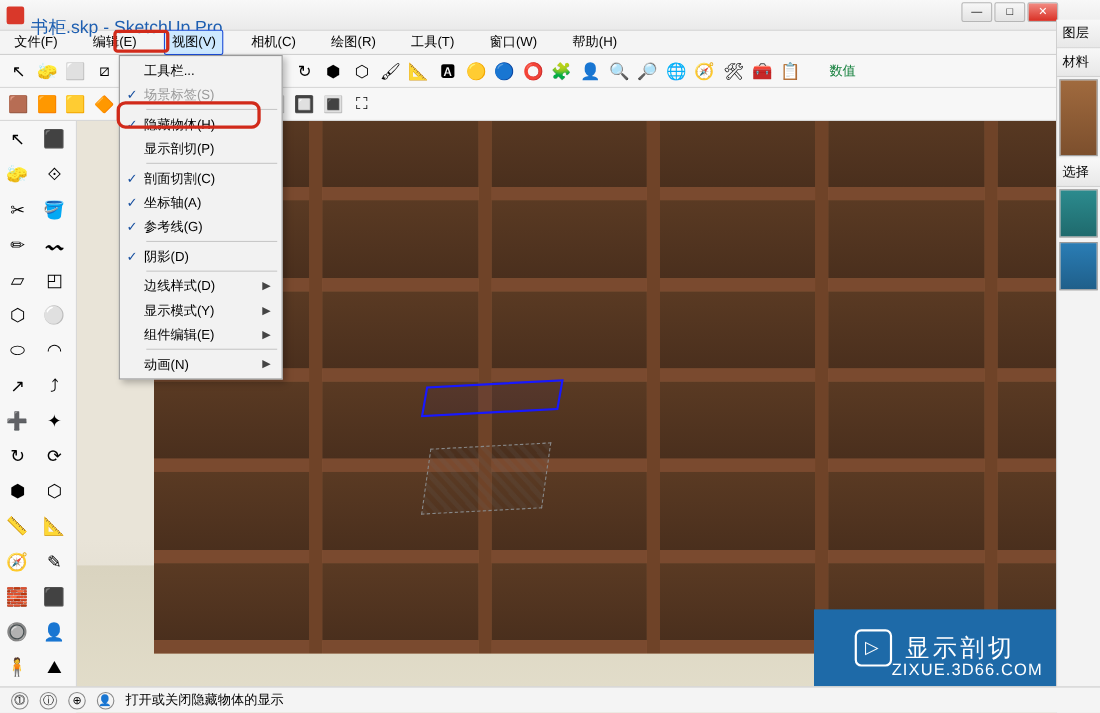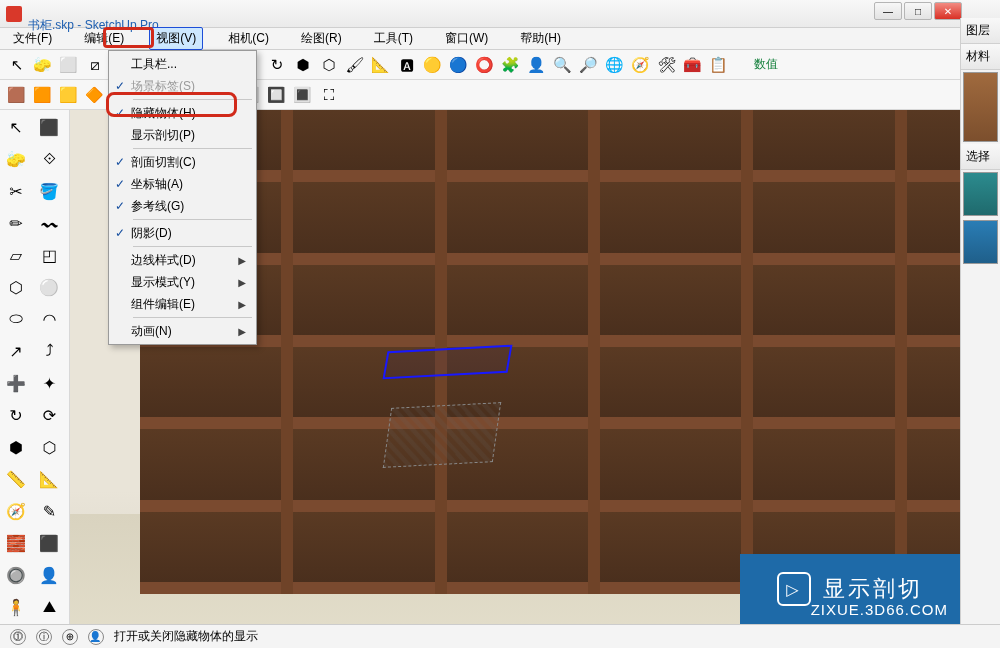--- a/index.html
+++ b/index.html
@@ -1,20 +1,20 @@
 <!DOCTYPE html>
 <html><head>
 <meta charset="utf-8">
 <style>
 * { margin: 0; padding: 0; box-sizing: border-box; font-family: "Microsoft YaHei", Tahoma, sans-serif; }
 body { width: 1000px; height: 648px; background: #f0f0f0; overflow: hidden; position: relative; }
 
 .titlebar { height: 28px; background: linear-gradient(#f8f8f8,#eaeaea); border-bottom: 1px solid #cfcfcf; display: flex; align-items: center; padding: 0 6px; }
 .titlebar .app-icon { width: 16px; height: 16px; background: #d9382a; border-radius: 2px; margin-right: 6px; }
-.titlebar .title { color: #1e5fb1; font-size: 12px; flex: 1; margin-top: 24px; }
+.titlebar .title { color: #1e5fb1; font-size: 16px; flex: 1; margin-top: 24px; }
 .win-controls { position: absolute; right: 38px; top: 2px; display: flex; gap: 2px; }
 .win-controls button { width: 28px; height: 18px; background: linear-gradient(#f7f7f7,#e3e3e3); border: 1px solid #b5b5b5; border-radius: 2px; font-size: 10px; cursor: pointer; }
 .win-controls button.close { background: linear-gradient(#f28b82,#d93025); color: #fff; }
 
 .menubar { height: 22px; background: #f4f4f4; border-bottom: 1px solid #d0d0d0; display: flex; align-items: center; font-size: 12px; padding-left: 6px; gap: 18px; }
 .menubar span { padding: 3px 7px; cursor: pointer; display:inline-block; }
 .menubar span.active { background: #cde8ff; border: 1px solid #1d4ed8; padding: 2px 6px; border-radius: 2px; }
 
 .toolbar-row { height: 30px; background: #f7f7f7; border-bottom: 1px solid #d8d8d8; display: flex; align-items: center; padding: 0 6px; gap: 4px; }
 .tool-icon { width: 22px; height: 22px; display: inline-flex; align-items: center; justify-content: center; border-radius: 2px; font-size: 15px; cursor: pointer; }

